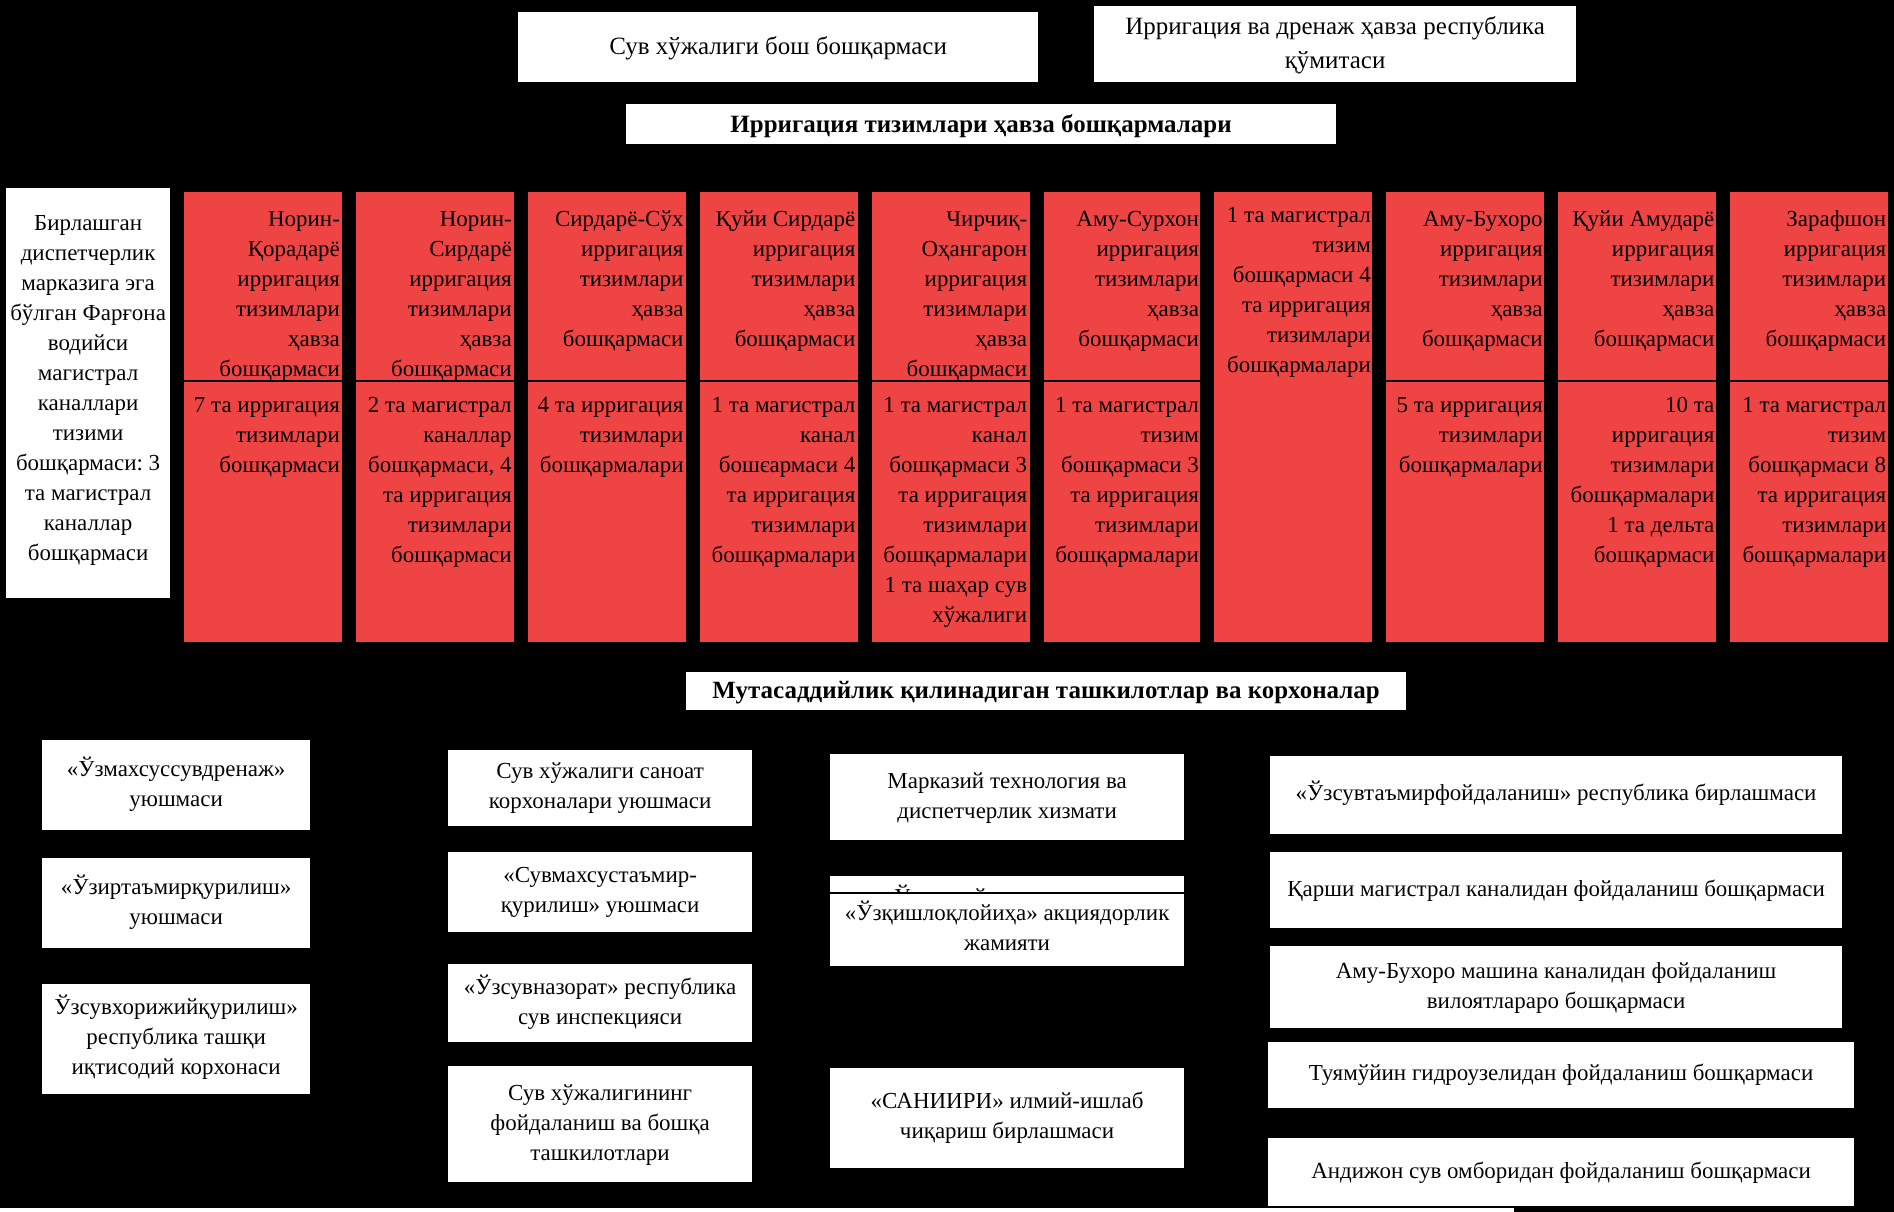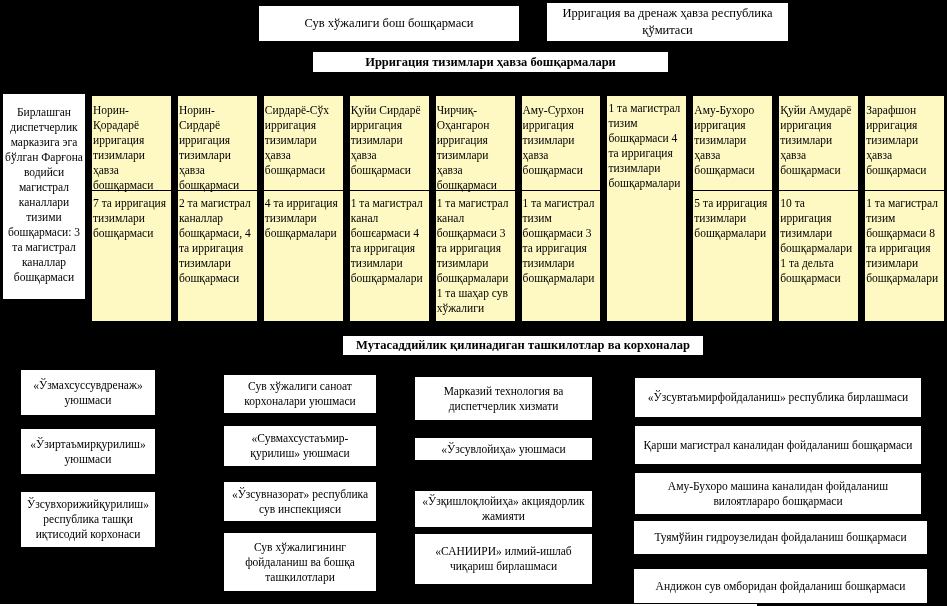--- a/index.html
+++ b/index.html
@@ -16,22 +16,22 @@
   .banner  { font-size:12.5px; font-weight:bold; }
   .ferghana {
     left:2px; top:93px; width:84px; height:207px;
     font-size:11.5px; line-height:15px; padding:11px 2px 0;
   }
   .basin-row {
     position:absolute; left:91px; top:95px; width:854px; height:227px;
     display:flex; gap:5px;
   }
   .basin-col {
-    flex:1; background:#fef9c3; border:1px solid #000; box-sizing:border-box;
-    display:flex; flex-direction:column; text-align:left;
+    flex:1; background:#ef4444; border:1px solid #000; box-sizing:border-box;
+    display:flex; flex-direction:column; text-align:right;
     font-size:11.5px; line-height:15px;
   }
   .basin-col .hd {
     height:95px; border-bottom:1px solid #000; box-sizing:border-box;
     padding:7px 1px 0;
   }
   .basin-col .bd { flex:1; padding:5px 1px 0; }
   .org-box { font-size:11.5px; line-height:15px; padding:0 5px; }
   .page-edge { position:absolute; left:0; top:604px; width:757px; height:2px; background:#fff; }
 </style>
@@ -96,21 +96,21 @@
   <div class="box vcenter org-box" style="left:20px; top:428px; width:136px; height:47px;">«Ўзиртаъмирқурилиш» уюшмаси</div>
   <div class="box vcenter org-box" style="left:20px; top:491px; width:136px; height:57px;">Ўзсувхорижийқурилиш» республика ташқи иқтисодий корхонаси</div>
 
   <div class="box vcenter org-box" style="left:223px; top:374px; width:154px; height:40px;">Сув хўжалиги саноат корхоналари уюшмаси</div>
   <div class="box vcenter org-box" style="left:223px; top:425px; width:154px; height:42px;">«Сувмахсустаъмир-қурилиш» уюшмаси</div>
   <div class="box vcenter org-box" style="left:223px; top:481px; width:154px; height:41px;">«Ўзсувназорат» республика сув инспекцияси</div>
   <div class="box vcenter org-box" style="left:223px; top:532px; width:154px; height:60px;">Сув хўжалигининг фойдаланиш ва бошқа ташкилотлари</div>
 
   <div class="box vcenter org-box" style="left:414px; top:376px; width:179px; height:45px;font-family:Liberation Serif, serif;">Марказий технология ва диспетчерлик хизмати</div>
   <div class="box vcenter org-box" style="left:414px; top:437px; width:179px; height:24px;">«Ўзсувлойиҳа» уюшмаси</div>
-  <div class="box vcenter org-box" style="left:414px; top:490px; width:179px; height:38px;">«Ўзқишлоқлойиҳа» акциядорлик жамияти</div>
+  <div class="box vcenter org-box" style="left:414px; top:446px; width:179px; height:38px;">«Ўзқишлоқлойиҳа» акциядорлик жамияти</div>
   <div class="box vcenter org-box" style="left:414px; top:533px; width:179px; height:52px;">«САНИИРИ» илмий-ишлаб чиқариш бирлашмаси</div>
 
   <div class="box vcenter org-box" style="left:634px; top:377px; width:288px; height:41px;">«Ўзсувтаъмирфойдаланиш» республика бирлашмаси</div>
   <div class="box vcenter org-box" style="left:634px; top:425px; width:288px; height:40px;">Қарши магистрал каналидан фойдаланиш бошқармаси</div>
   <div class="box vcenter org-box" style="left:634px; top:472px; width:288px; height:43px;">Аму-Бухоро машина каналидан фойдаланиш вилоятлараро бошқармаси</div>
   <div class="box vcenter org-box" style="left:633px; top:520px; width:295px; height:35px;">Туямўйин гидроузелидан фойдаланиш бошқармаси</div>
   <div class="box vcenter org-box" style="left:633px; top:568px; width:295px; height:36px;">Андижон сув омборидан фойдаланиш бошқармаси</div>
 
   <div class="page-edge"></div>
 </div>

